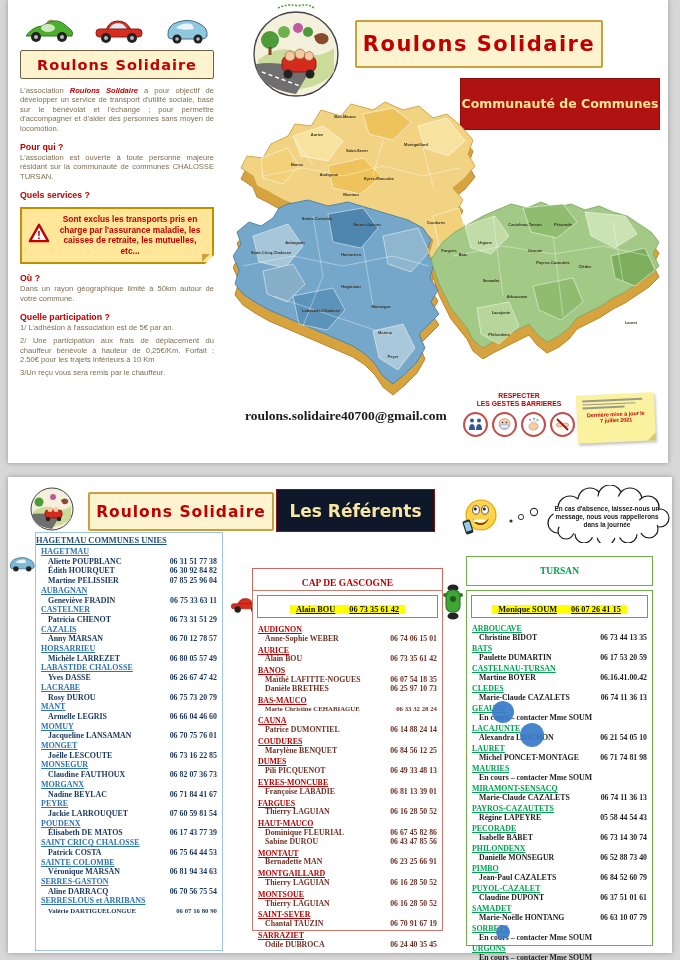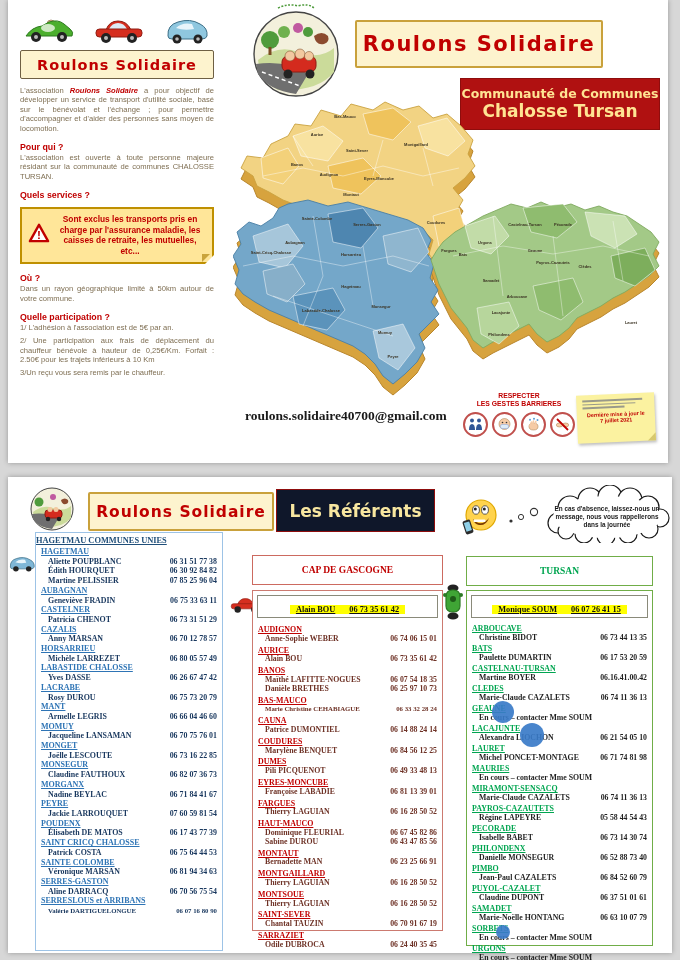--- a/index.html
+++ b/index.html
@@ -67,21 +67,21 @@
   .cloud{position:absolute;left:528px;top:8px;width:140px;height:58px;}
 
   
   .ref-serif{font-family:"Liberation Serif",serif;}
   .ref-box{position:absolute;background:#fff;}
   #col1{left:27px;top:55px;width:186px;height:417px;border:1.4px solid #9DC3E6;}
   .col1-title{color:#1F4E79;font-weight:bold;font-size:8.4px;text-align:left;
               text-decoration:underline;margin-top:3px;}
   .ref-title-box{position:absolute;display:flex;align-items:center;justify-content:center;
                  font-weight:bold;font-size:9.5px;}
-  #col2-title{left:244px;top:78px;width:189px;height:28px;border:1.3px solid #CC6A60;color:#C00000;}
+  #col2-title{left:244px;top:91px;width:189px;height:28px;border:1.3px solid #CC6A60;color:#C00000;}
   #col3-title{left:458px;top:79px;width:185px;height:28px;border:1.3px solid #70AD47;color:#00A550;}
   #col2{left:244px;top:113px;width:189px;height:339px;border:1.3px solid #CC7A70;}
   #col3{left:458px;top:113px;width:185px;height:354px;border:1.3px solid #70AD47;}
   .coord{margin:4px 4px 2px 4px;border:1px solid #8a8a7a;background:#fff;text-align:center;
          padding:1.5px 0;}
   .coord-hl{background:#FFFF00;font-weight:bold;font-size:8.3px;color:#111;
             text-decoration:underline;padding:0 6px;}
   .coord-sp{display:inline-block;width:14px;}
   .entries{padding:3px 5px 0 5px;}
   .commune{font-weight:bold;text-decoration:underline;font-size:7.9px;line-height:1.18;}
@@ -185,21 +185,20 @@
         <circle cx="62" cy="72" r="4.5" fill="#222"></circle>
     </svg>
   </div>
 
   <div class="cream-box title-big" style="border:2px solid #C9A13B">
     <span>Roulons Solidaire</span>
   </div>
 
   <div class="cdc-box">
     <div class="cdc-l1">Communauté de Communes</div>
-    <div class="cdc-l2">Chalosse Tursan</div>
   </div>
 
   <div class="map-wrap">
     <svg id="mapsvg" width="430" height="302" viewBox="0 0 430 302">
       <g transform="translate(0,11)">
         <path d="M20,80 8,72 14,60 30,62 38,48 55,40 62,28 78,30 88,14 108,20 118,8 140,14 152,6 170,14 186,10 200,22 214,18 228,30 240,44 235,58 242,70 232,82 220,92 230,104 222,118 232,130 226,146 234,158 226,172 214,180 204,170 196,158 200,144 190,134 176,128 160,122 144,118 128,112 112,108 96,112 80,106 66,110 50,104 36,96 24,90 Z" fill="#D7A33E" stroke="#B9862C"></path>
         <path d="M55,108 75,104 95,110 115,106 135,112 155,118 175,124 190,132 198,144 193,156 201,168 197,182 205,194 198,206 206,218 196,228 186,238 192,252 184,266 172,278 160,288 150,280 142,268 132,258 120,250 106,244 92,238 78,232 64,226 50,220 36,214 22,206 10,198 2,188 6,174 0,160 8,148 4,136 16,126 28,130 40,122 46,112 Z" fill="#D7A33E" stroke="#B9862C"></path>
         <path d="M210,146 222,136 236,128 250,120 264,114 278,108 294,112 308,106 322,112 338,108 352,114 366,110 380,116 394,120 406,128 418,136 426,146 420,158 426,170 416,180 404,188 392,196 380,202 368,210 356,216 344,222 336,232 326,240 314,246 304,238 296,228 284,234 272,240 260,246 250,252 240,244 234,232 226,222 218,212 212,200 206,188 202,176 198,164 204,154 Z" fill="#D7A33E" stroke="#B9862C"></path>
       </g>
 

